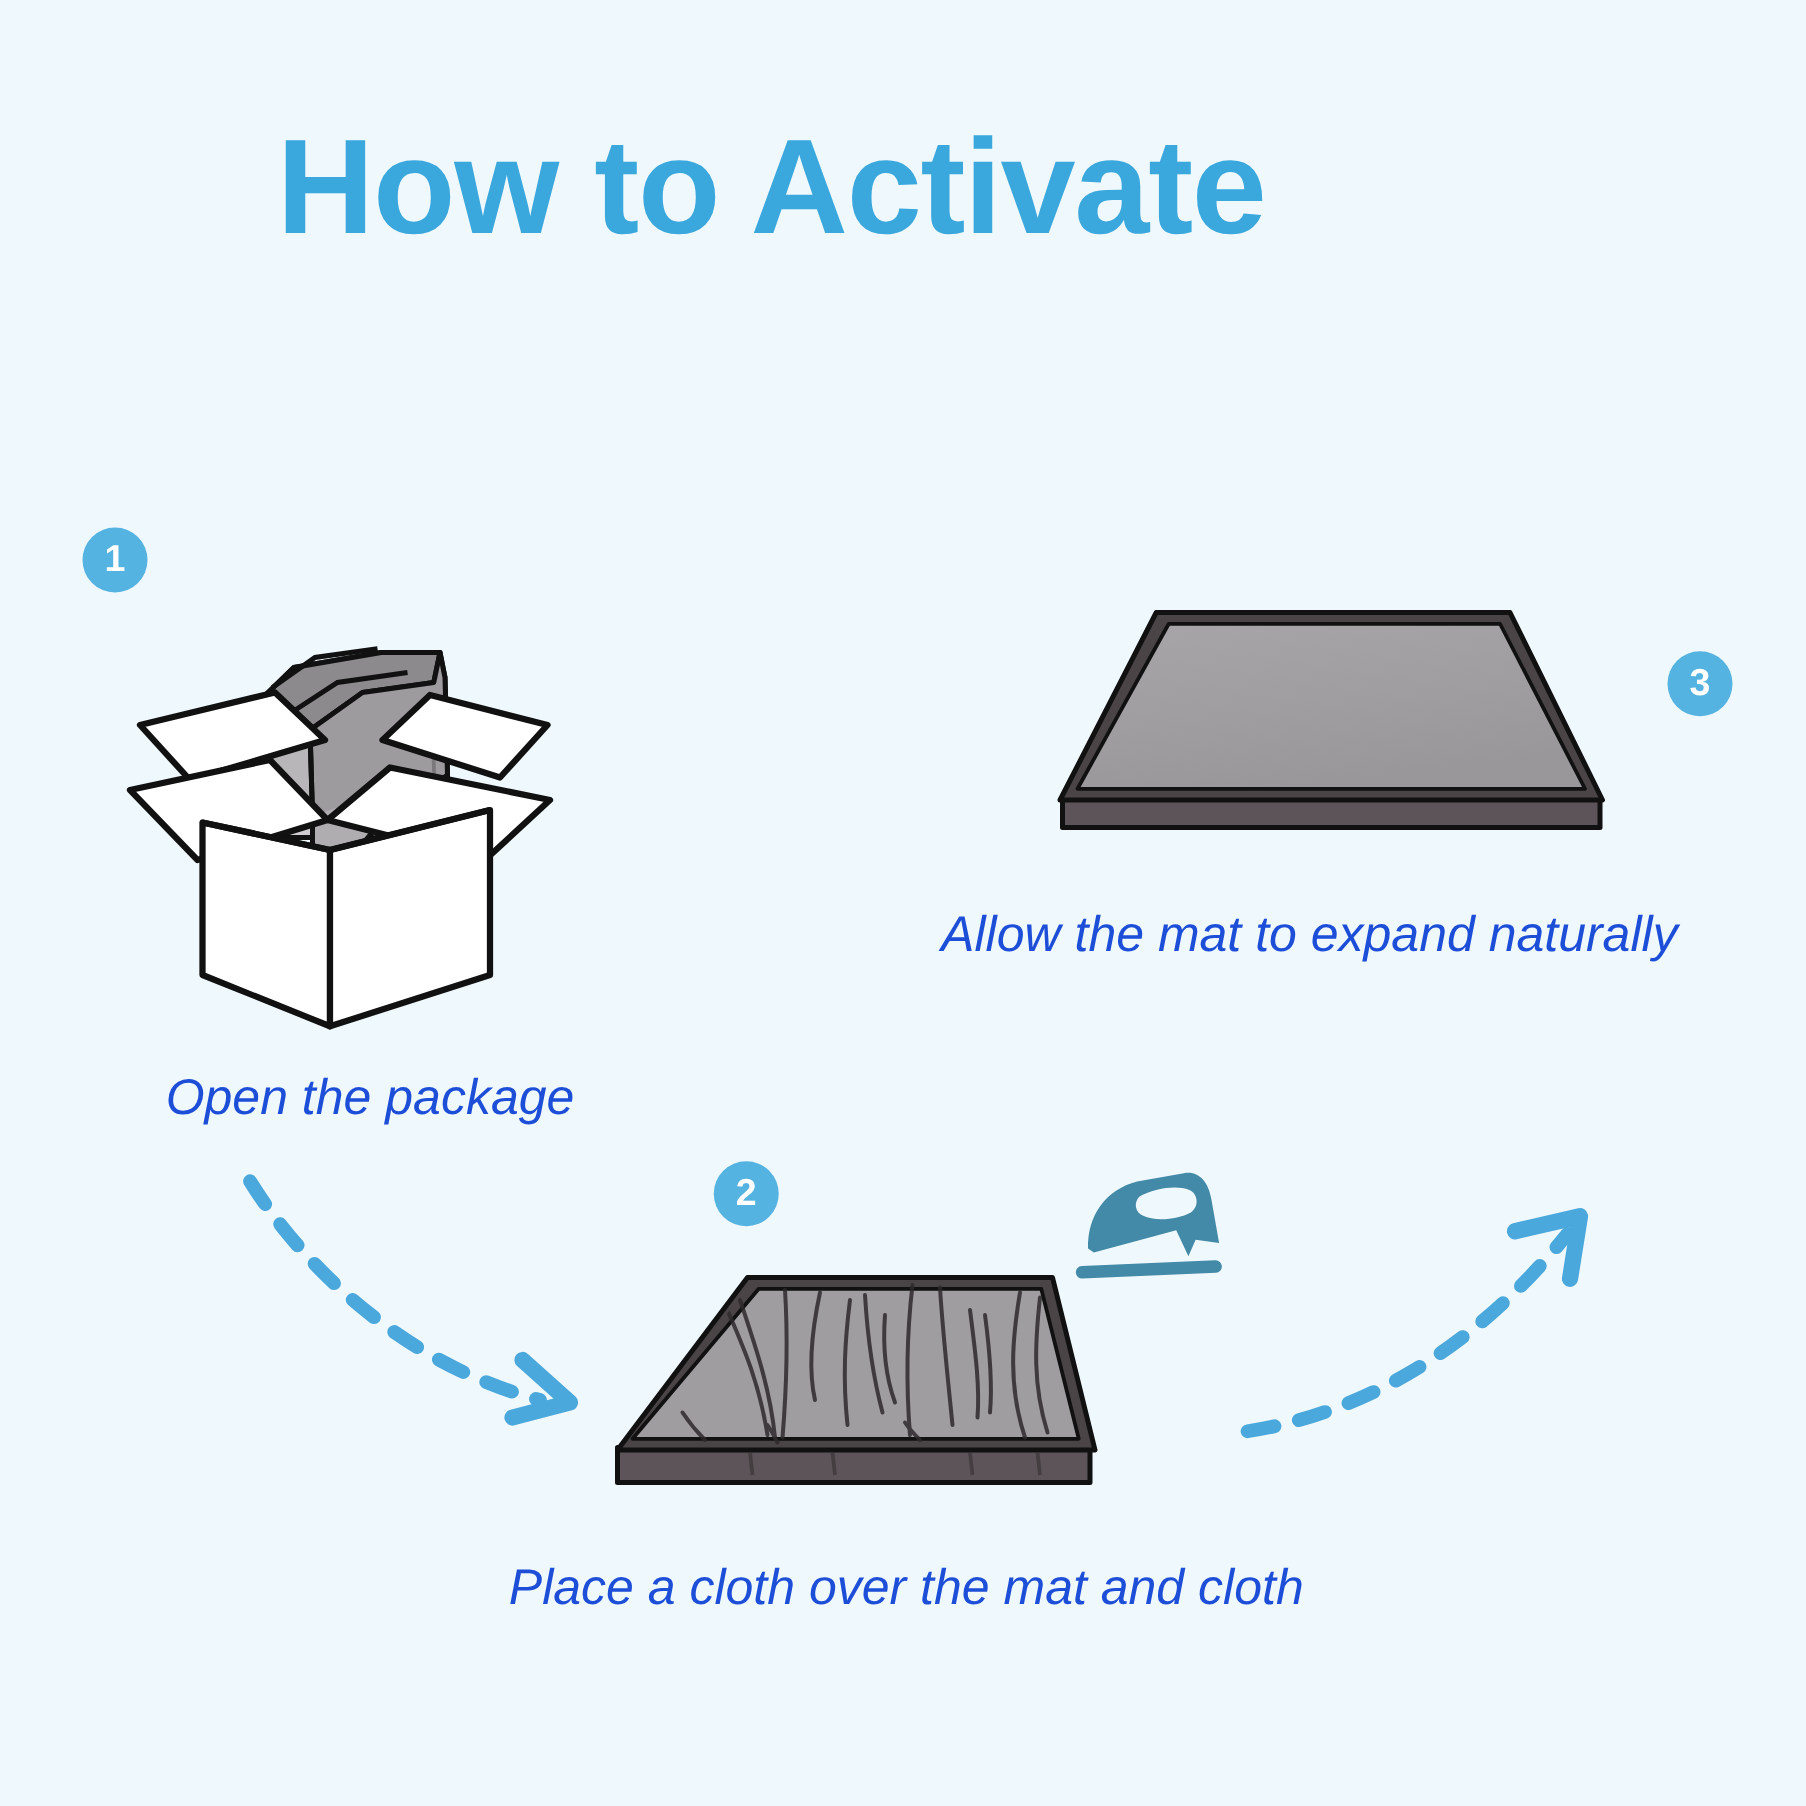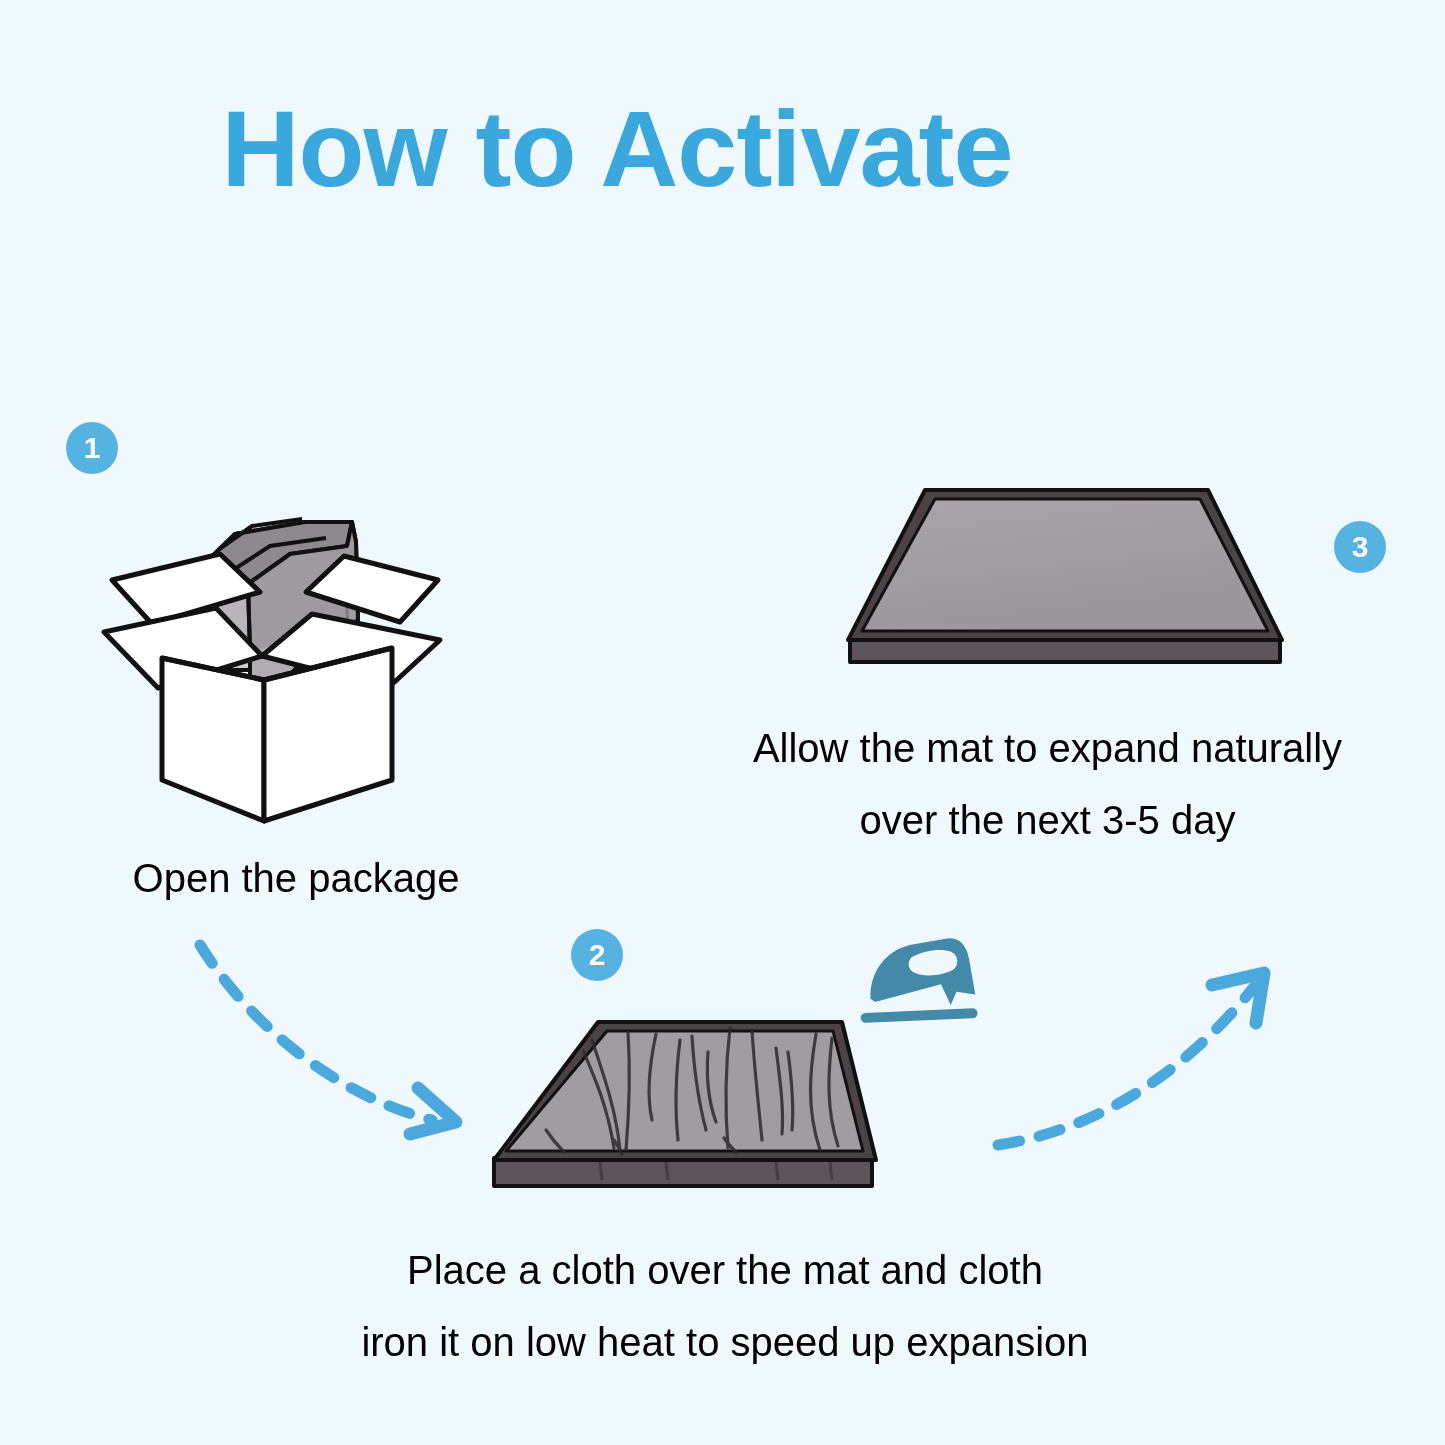--- a/index.html
+++ b/index.html
@@ -51,27 +51,28 @@
     text-align: center;
     box-sizing: border-box;
   }
   #badge-1 { left: 66px;   top: 422px; }
   #badge-2 { left: 571px;  top: 929px; }
   #badge-3 { left: 1334px; top: 521px; }
 
   
   .caption {
     position: absolute;
-    color: #000000;
+    color: #1d4ed8;
     font-family: "Liberation Sans", sans-serif;
     font-weight: normal;
     font-size: 40px;
     line-height: 72px;
     text-align: center;
     white-space: nowrap;
+    font-style: italic;
   }
   #caption-1 {
     left: 0px;
     top: 842px;
     width: 560px;
     text-align: center;
     padding-left: 16px;
   }
   #caption-3 {
     left: 650px;
@@ -195,21 +196,20 @@
       <g transform="rotate(-10 75 55)">
         <path d="M18 64 C 22 38, 40 20, 66 18 L104 18 C 116 18, 122 28, 122 42 L122 78 L104 72 L96 84 L90 62 L22 68 Z" fill="#4389a8"></path>
         <path d="M66 30 C 80 26, 96 26, 106 32 C 112 36, 112 46, 104 50 C 92 54, 74 52, 66 46 C 60 42, 60 34, 66 30 Z" fill="#eff8fd"></path>
         <path d="M10 82 L116 96" fill="none" stroke="#4389a8" stroke-width="10" stroke-linecap="round"></path>
       </g>
     </svg>
   </div>
 
   <div class="caption" id="caption-2">
     <span class="cap-line">Place a cloth over the mat and cloth</span>
-    <span class="cap-line">iron it on low heat to speed up expansion</span>
   </div>
 
   <div class="art" id="art-arrow-right">
     <svg viewBox="0 0 310 210" xmlns="http://www.w3.org/2000/svg">
       <path d="M18 190 C 110 176, 200 124, 274 32" fill="none" stroke="#4aa8dc" stroke-width="11" stroke-linecap="round" stroke-dasharray="22 20"></path>
       <path d="M232 30 L284 18 L276 68" fill="none" stroke="#4aa8dc" stroke-width="13" stroke-linecap="round" stroke-linejoin="round"></path>
     </svg>
   </div>
 
   <div class="badge" id="badge-3">3</div>
@@ -227,16 +227,15 @@
       <path d="M30 178 L460 178 L460 202 L30 202 Z" fill="#5c5458" stroke="#111" stroke-width="4" stroke-linejoin="round"></path>
 
       <path d="M105 30 L388 30 L462 180 L28 180 Z" fill="#4a4447" stroke="#111" stroke-width="4" stroke-linejoin="round"></path>
 
       <path d="M115 39 L380 39 L448 171 L42 171 Z" fill="url(#matgrad3)" stroke="#111" stroke-width="3" stroke-linejoin="round"></path>
     </svg>
   </div>
 
   <div class="caption" id="caption-3">
     <span class="cap-line">Allow the mat to expand naturally</span>
-    <span class="cap-line">over the next 3-5 day</span>
   </div>
 
 </div>
 
 </body></html>

